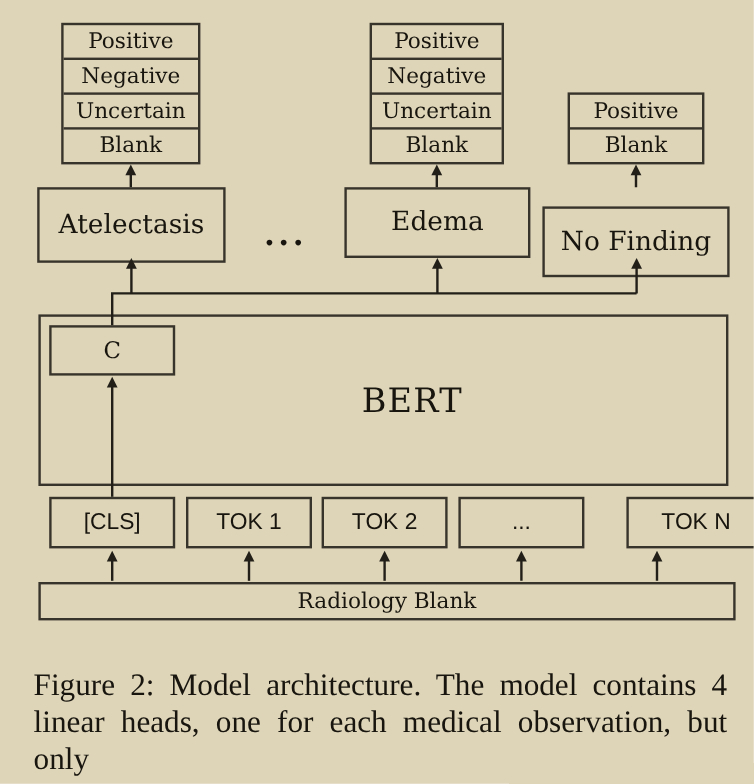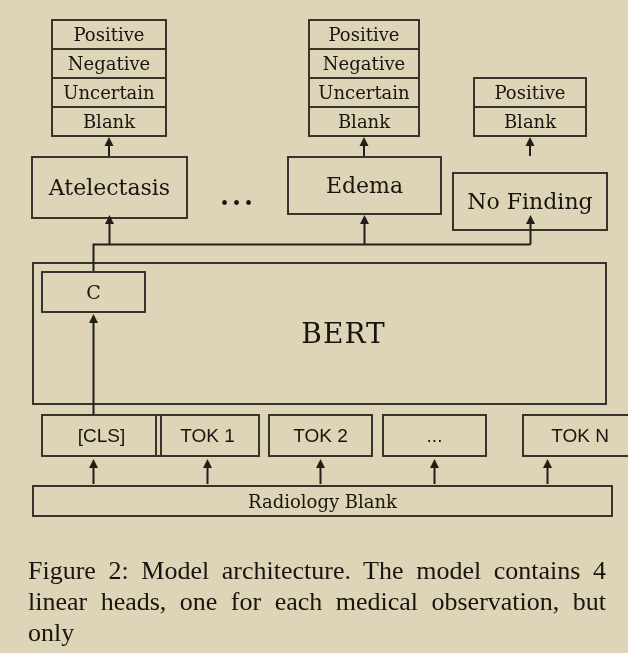--- a/index.html
+++ b/index.html
@@ -101,21 +101,21 @@
   </div>
 
   <div class="box" style="left:32px; top:262px; width:575px; height:143px;padding-left:48px;">
     <span class="bert-label">BERT</span>
   </div>
 
   <div class="box" style="left:41px; top:271px; width:105px; height:42px;">
     <span class="c-label">C</span>
   </div>
 
-  <div class="box" style="left:41px; top:414px; width:121px; height:43px;">
+  <div class="box" style="left:41px; top:414px; width:105px; height:43px;">
     <span class="token-label">[CLS]</span>
   </div>
   <div class="box" style="left:155px; top:414px; width:105px; height:43px;">
     <span class="token-label">TOK 1</span>
   </div>
   <div class="box" style="left:268px; top:414px; width:105px; height:43px;">
     <span class="token-label">TOK 2</span>
   </div>
   <div class="box" style="left:382px; top:414px; width:105px; height:43px;">
     <span class="token-label">...</span>

